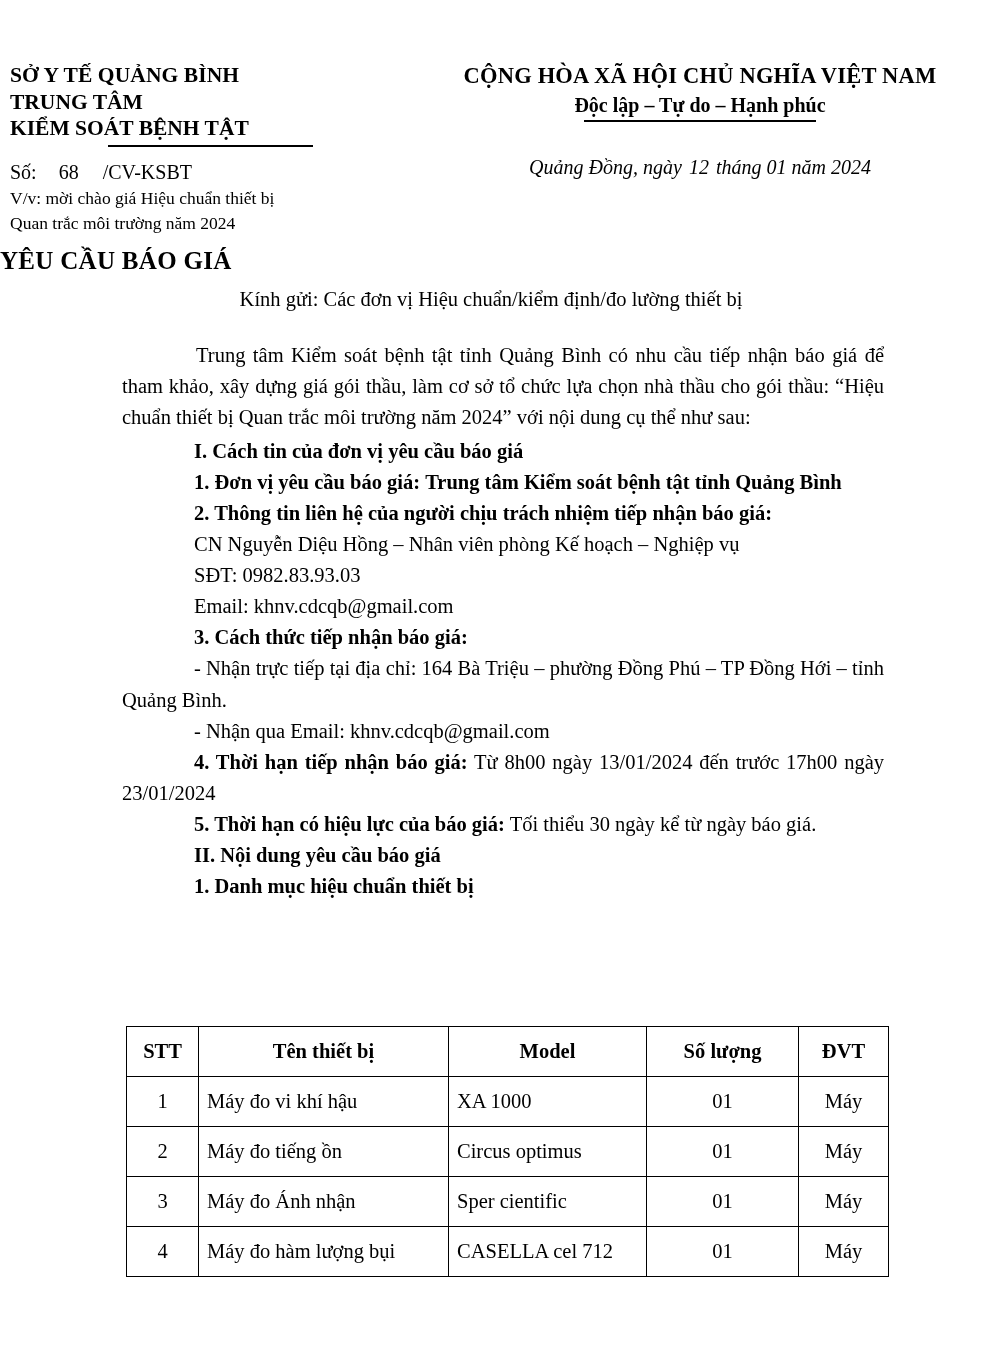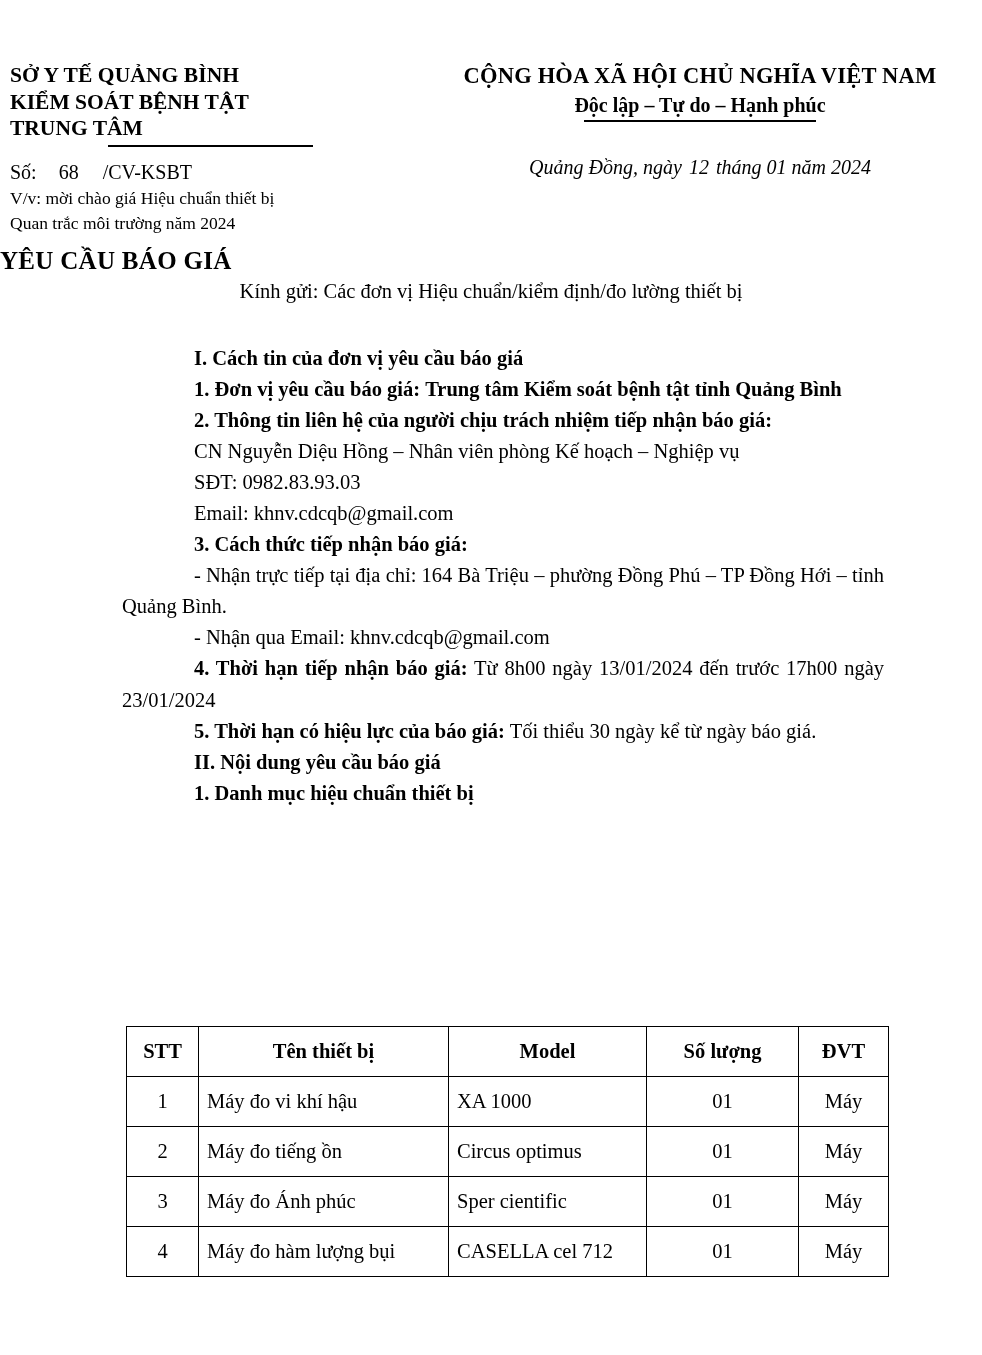--- a/index.html
+++ b/index.html
@@ -112,21 +112,21 @@
     top: 247px;
     width: 982px;
     text-align: left;
     font-size: 25px;
     font-weight: bold;
     letter-spacing: 0.3px;
   }
   .addressee {
     position: absolute;
     left: 0;
-    top: 280px;
+    top: 288px;
     width: 982px;
     text-align: center;
     font-size: 20.5px;
   }
 
   
   .body-wrap {
     position: absolute;
     left: 122px;
     top: 340px;
@@ -183,22 +183,22 @@
 </style>
 </head>
 <body>
 
 <div class="page">
 
   <div class="header">
 
     <div class="hdr-left">
       <div class="org-line">SỞ Y TẾ QUẢNG BÌNH</div>
+      <div class="org-line-2">TRUNG TÂM</div>
       <div class="org-line-2">KIỂM SOÁT BỆNH TẬT</div>
-      <div class="org-line-2">TRUNG TÂM</div>
       <div class="rule-left"></div>
 
       <div class="so-line">
         <span>Số:</span><span class="so-gap-1"></span><span>68</span><span class="so-gap-2"></span><span>/CV-KSBT</span>
       </div>
 
       <div class="vv-line">V/v: mời chào giá Hiệu chuẩn thiết bị</div>
       <div class="vv-line">Quan trắc môi trường năm 2024</div>
     </div>
 
@@ -212,20 +212,21 @@
       </div>
     </div>
 
   </div>
 
   <div class="doc-title">YÊU CẦU BÁO GIÁ</div>
   <div class="addressee">Kính gửi: Các đơn vị Hiệu chuẩn/kiểm định/đo lường thiết bị</div>
 
   <div class="body-wrap">
 
+    <p class="para indent">Trung tâm Kiểm soát bệnh tật tỉnh Quảng Bình có nhu cầu tiếp nhận báo giá để tham khảo, xây dựng giá gói thầu, làm cơ sở tổ chức lựa chọn nhà thầu cho gói thầu: “Hiệu chuẩn thiết bị Quan trắc môi trường năm 2024” với nội dung cụ thể như sau:</p>
 
     <div class="gap-sm"></div>
 
     <p class="para indent-sm b">I. Cách tin của đơn vị yêu cầu báo giá</p>
 
     <p class="para indent-sm">
       <span class="b">1. Đơn vị yêu cầu báo giá:</span>
       <span class="b">Trung tâm Kiểm soát bệnh tật tỉnh Quảng Bình</span>
     </p>
 
@@ -282,21 +283,21 @@
         </tr>
         <tr>
           <td class="c-stt">2</td>
           <td class="c-name">Máy đo tiếng ồn</td>
           <td class="c-model">Circus optimus</td>
           <td class="c-qty">01</td>
           <td class="c-unit">Máy</td>
         </tr>
         <tr>
           <td class="c-stt">3</td>
-          <td class="c-name">Máy đo Ánh phúc</td>
+          <td class="c-name">Máy đo Ánh nhận</td>
           <td class="c-model">Sper cientific</td>
           <td class="c-qty">01</td>
           <td class="c-unit">Máy</td>
         </tr>
         <tr>
           <td class="c-stt">4</td>
           <td class="c-name">Máy đo hàm lượng bụi</td>
           <td class="c-model">CASELLA cel 712</td>
           <td class="c-qty">01</td>
           <td class="c-unit">Máy</td>

